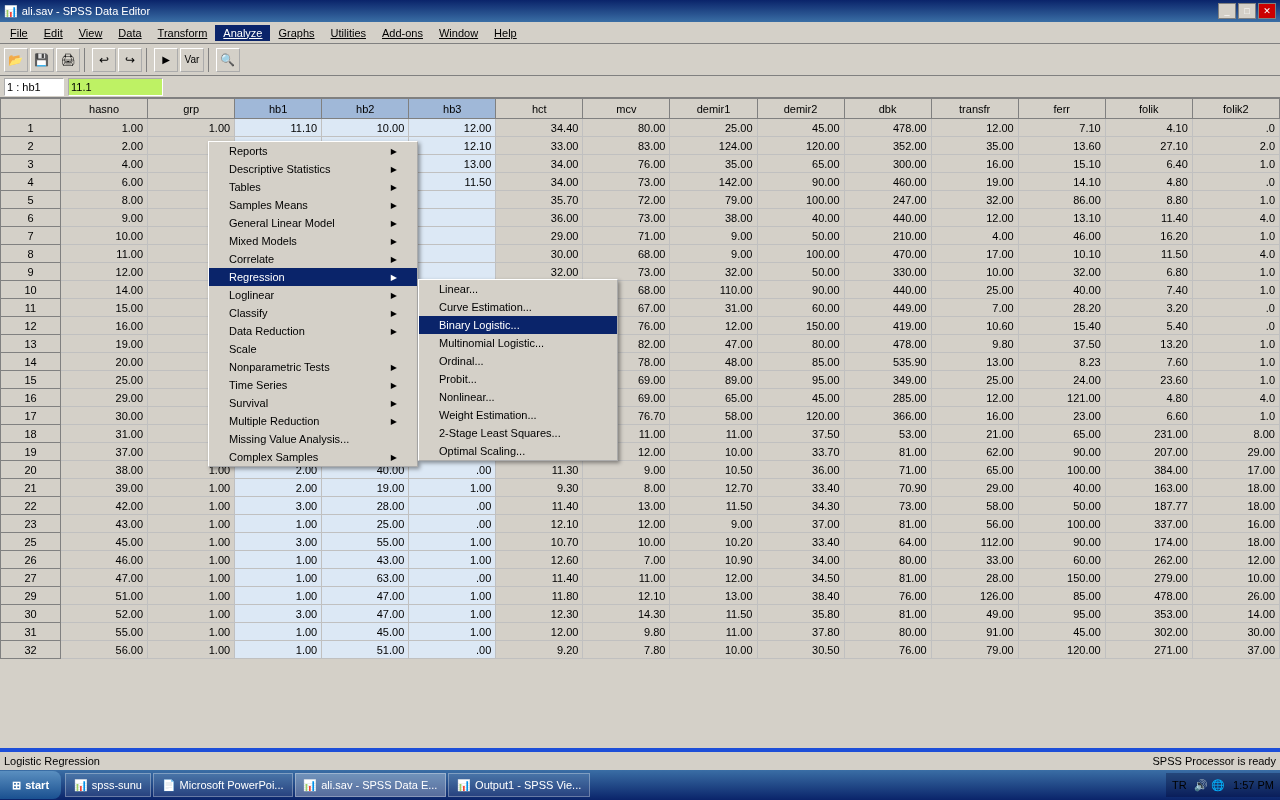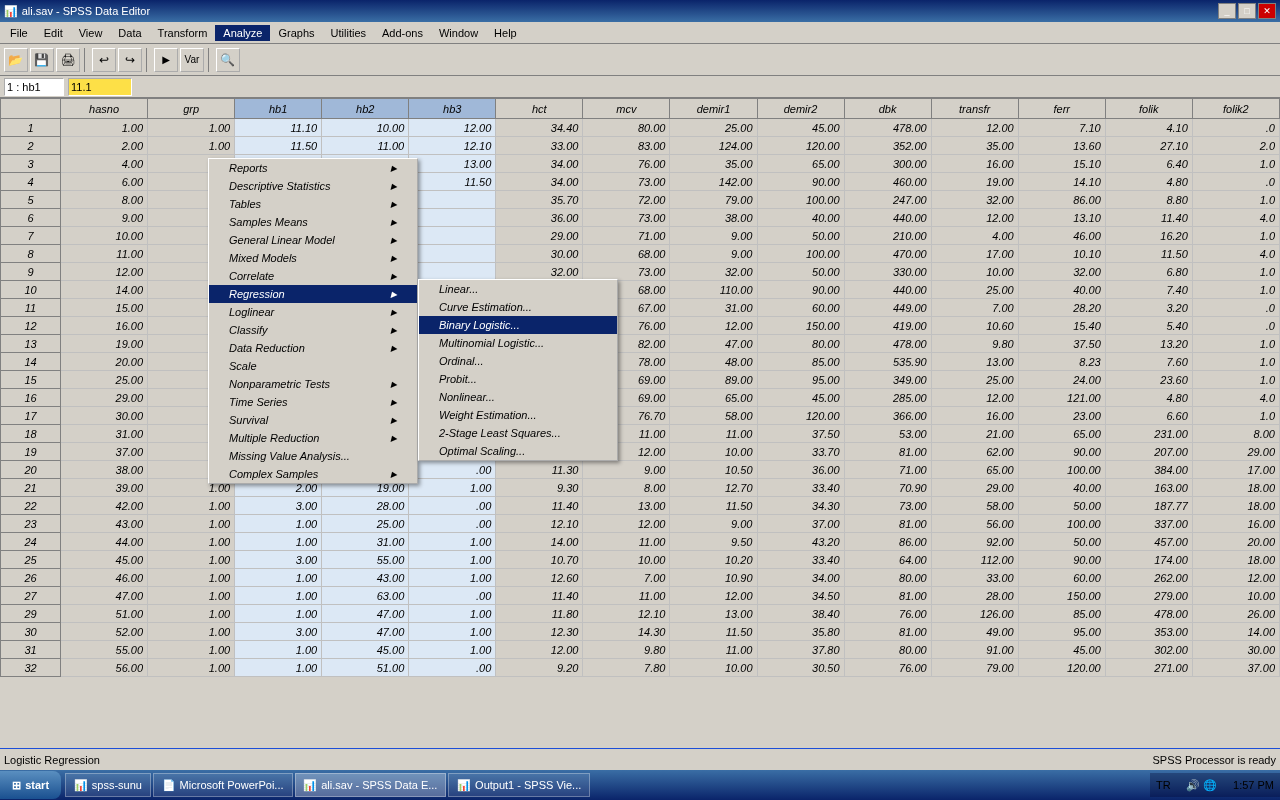--- a/index.html
+++ b/index.html
@@ -25,20 +25,21 @@
       height: 22px;
       display: flex;
       align-items: center;
       border-bottom: 1px solid #808080;
       padding: 0 2px;
     }
     .menu-item {
       padding: 2px 8px;
       cursor: pointer;
       font-size: 11px;
+      text-decoration: underline;
     }
     .menu-item.active { background: #0a246a; color: white; }
 
     
     .toolbar {
       background: #d4d0c8;
       height: 32px;
       display: flex;
       align-items: center;
       padding: 2px 4px;
@@ -66,24 +67,24 @@
     }
     .cell-ref-input {
       width: 60px;
       height: 18px;
       border: 1px inset #ffffff;
       background: white;
       font-size: 11px;
       padding: 0 2px;
     }
     .cell-ref-value {
-      width: 64px;
+      width: 95px;
       height: 18px;
       border: 1px inset #ffffff;
-      background: #fde047;
+      background: #bef264;
       font-size: 11px;
       padding: 0 2px;
     }
 
     
     .data-table {
       border-collapse: collapse;
       font-size: 11px;
       width: 100%;
     }
@@ -151,21 +152,21 @@
       min-width: 200px;
       pointer-events: all;
     }
 
     
     .status-bar {
       background: #d4d0c8;
       height: 22px;
       display: flex;
       align-items: center;
-      border-top: 1px solid #1d4ed8;
+      border-top: 4px solid #1d4ed8;
       padding: 0 4px;
       font-size: 11px;
       justify-content: space-between;
     }
 
     
     .tab-bar {
       background: #d4d0c8;
       height: 20px;
       display: flex;
@@ -222,33 +223,32 @@
       gap: 4px;
       white-space: nowrap;
     }
     .taskbar-item.active { background: rgba(255,255,255,0.3); }
     .sys-tray {
       display: flex;
       align-items: center;
       background: rgba(0,0,40,0.3);
       padding: 2px 6px;
       height: 24px;
-      gap: 16px;
+      gap: 8px;
     }
 
     .main-content {
       display: flex;
       flex-direction: column;
       height: calc(800px - 22px - 30px);
     }
     .spreadsheet-area {
       flex: 1;
       overflow: hidden;
       position: relative;
-      font-style: italic;
     }
     .table-scroll {
       overflow: auto;
       height: 100%;
     }
   </style>
 </head>
 <body>
 
 <div class="title-bar">
@@ -706,37 +706,20 @@
               <td>12.00</td>
               <td>9.00</td>
               <td>37.00</td>
               <td>81.00</td>
               <td>56.00</td>
               <td>100.00</td>
               <td>337.00</td>
               <td>16.00</td>
             </tr>
             <tr>
-              <td class="row-num">24</td>
-              <td>44.00</td>
-              <td>1.00</td>
-              <td style="background: rgb(220, 232, 245);">1.00</td>
-              <td style="background: rgb(220, 232, 245);">31.00</td>
-              <td style="background: rgb(220, 232, 245);">1.00</td>
-              <td>14.00</td>
-              <td>11.00</td>
-              <td>9.50</td>
-              <td>43.20</td>
-              <td>86.00</td>
-              <td>92.00</td>
-              <td>50.00</td>
-              <td>457.00</td>
-              <td>20.00</td>
-            </tr>
-            <tr>
               <td class="row-num">25</td>
               <td>45.00</td>
               <td>1.00</td>
               <td style="background: rgb(220, 232, 245);">3.00</td>
               <td style="background: rgb(220, 232, 245);">55.00</td>
               <td style="background: rgb(220, 232, 245);">1.00</td>
               <td>10.70</td>
               <td>10.00</td>
               <td>10.20</td>
               <td>33.40</td>
@@ -847,21 +830,21 @@
               <td>120.00</td>
               <td>271.00</td>
               <td>37.00</td>
             </tr>
           </tbody>
       </table>
     </div>
 
     <div class="menu-overlay">
 
-      <div class="dropdown-menu" style="top: 60px; left: 208px; min-width: 210px;">
+      <div class="dropdown-menu" style="top: 43px; left: 208px; min-width: 210px;">
         <div class="dropdown-item">
           <span>Reports</span>
           <span class="arrow">▶</span>
         </div>
         <div class="dropdown-item">
           <span>Descriptive Statistics</span>
           <span class="arrow">▶</span>
         </div>
         <div class="dropdown-item">
           <span>Tables</span>

